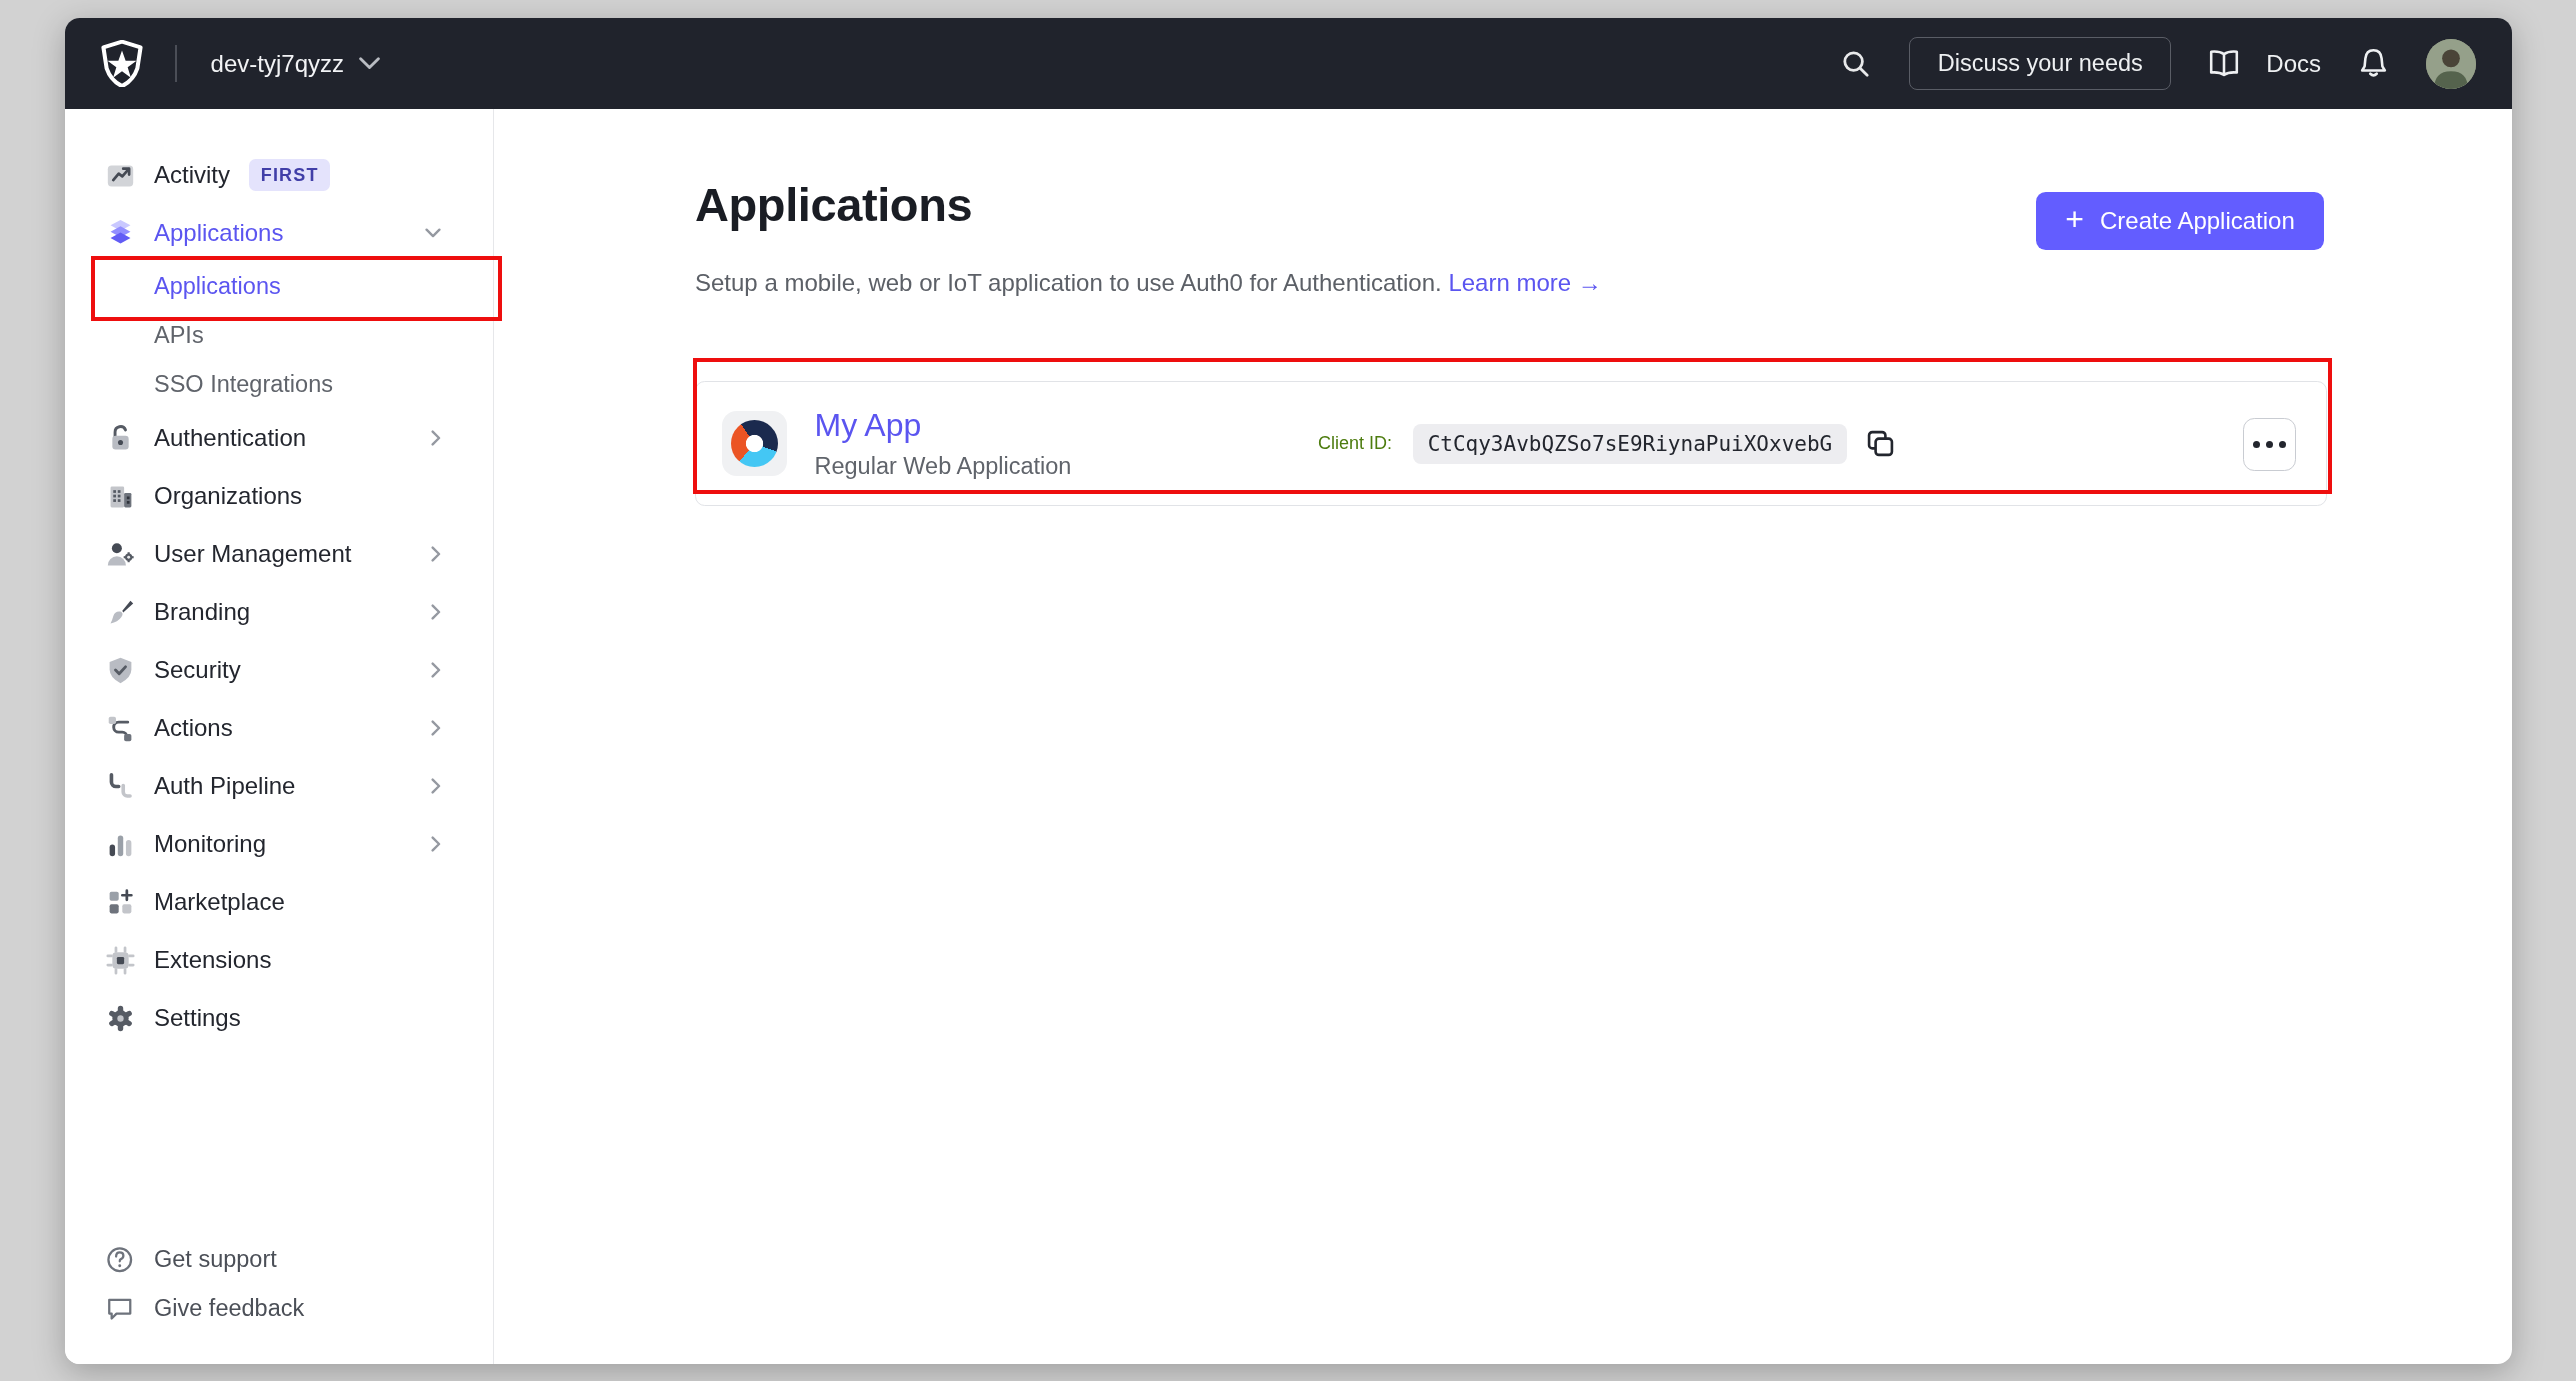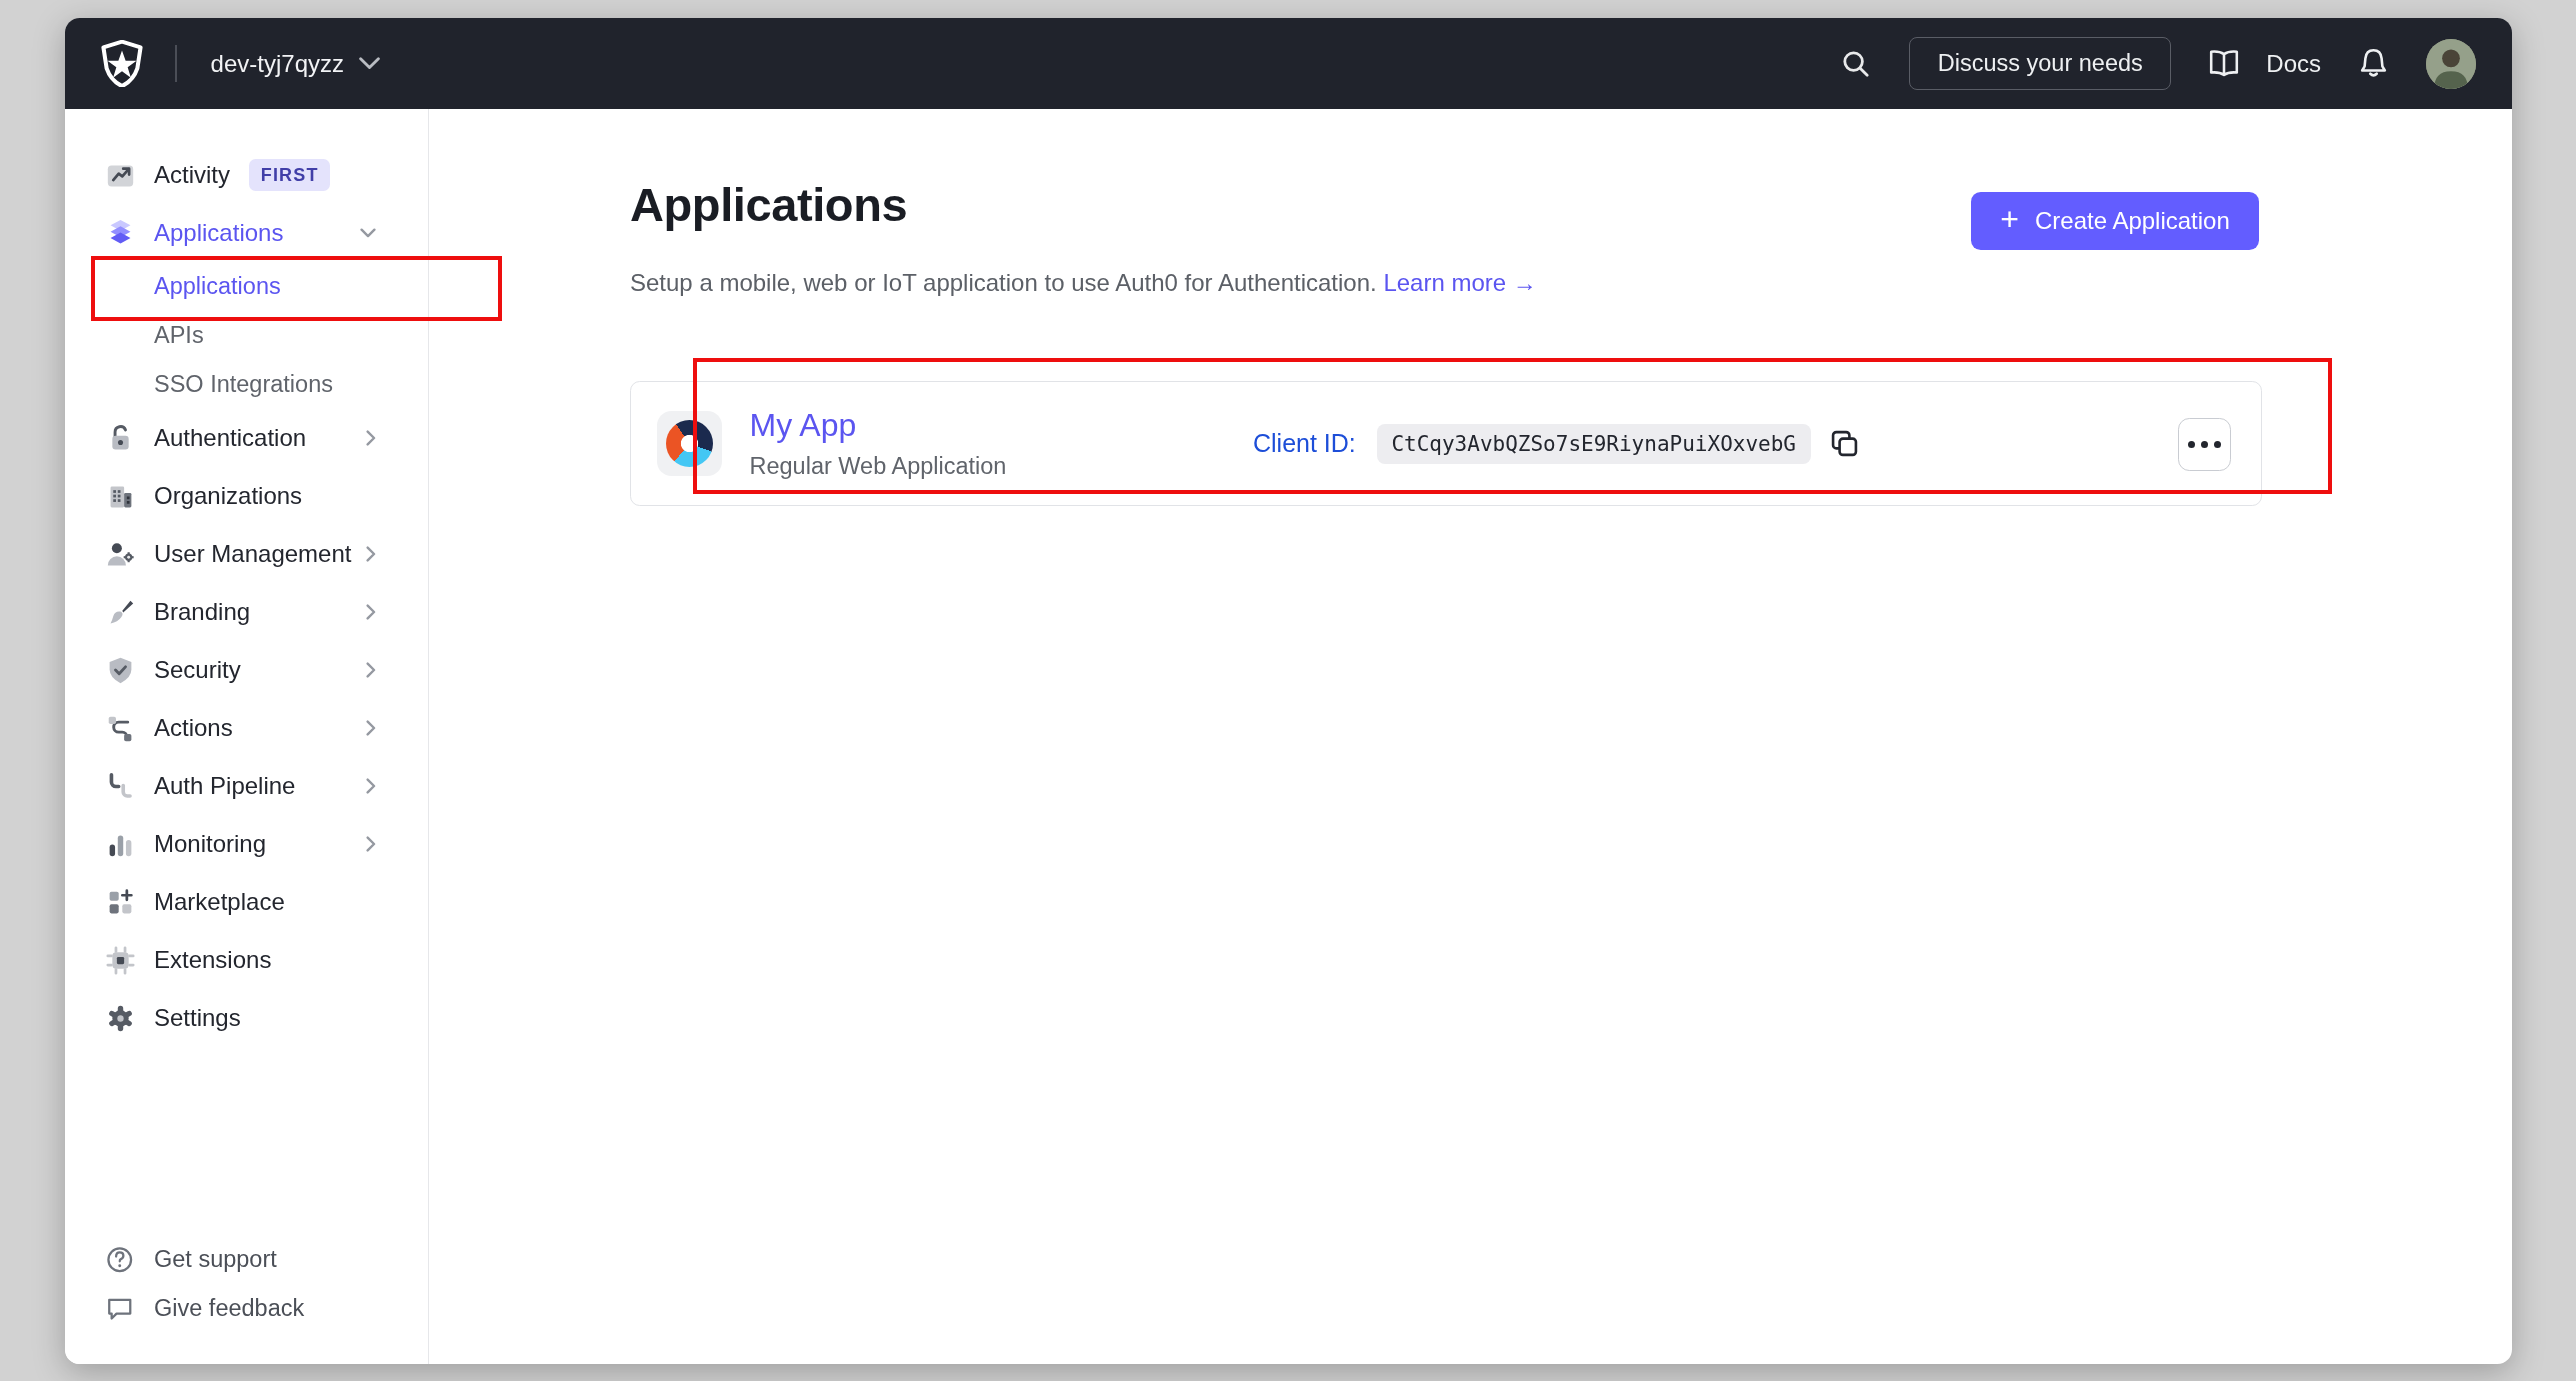--- a/index.html
+++ b/index.html
@@ -15,21 +15,21 @@
   .nav-divider { width:1.6px; height:37px; background:#4b4e57; margin:0 34px 0 32px; }
   .tenant { display:flex; align-items:center; gap:15px; color:#f2f3f5; font-size:24px; font-weight:500; cursor:pointer; }
   .nav-right { margin-left:auto; display:flex; align-items:center; gap:37px; }
   .discuss-btn { border:1.6px solid #5a5d66; border-radius:8px; background:transparent; color:#eef0f2;
                  font-size:23.5px; padding:0 27.5px; height:53px; display:flex; align-items:center; cursor:pointer; }
   .docs { display:flex; align-items:center; gap:26px; color:#eef0f2; font-size:24px; cursor:pointer; }
   .avatar { width:50px; height:50px; border-radius:50%; overflow:hidden; background:#8d9480; cursor:pointer; flex:none; }
 
   
   .body-row { display:flex; height:1256px; }
-  .sidebar { width:364px; flex:none; border-right:1.6px solid #e6e7ea; position:relative; padding-top:37px; background:#fff; }
+  .sidebar { width:429px; flex:none; border-right:1.6px solid #e6e7ea; position:relative; padding-top:37px; background:#fff; }
   .content { flex:1; position:relative; }
 
   
   .nav-item { height:58px; display:flex; align-items:center; padding-left:39px; cursor:pointer; }
   .nav-sub  { height:49px; display:flex; align-items:center; padding-left:89px; cursor:pointer; }
   .nicon { width:32px; height:32px; display:flex; align-items:center; justify-content:center; margin-right:18px; flex:none; }
   .nlabel { font-size:24px; font-weight:500; color:#23262e; }
   .nav-sub .nlabel { font-weight:400; font-size:23.5px; color:#60646b; }
   .purple { color:#5b55f0 !important; }
   .badge { margin-left:19.4px; background:#e4e3fc; color:#413fa8; font-size:18px; font-weight:700;
@@ -51,21 +51,21 @@
   .app-tile { width:65px; height:65px; border-radius:14.6px; background:#f0f1f3; margin-left:26px;
               display:flex; align-items:center; justify-content:center; flex:none; }
   .app-logo { width:47px; height:47px; border-radius:50%;
               background:
                 radial-gradient(closest-side, #ffffff 0 35%, transparent calc(35% + 0.8px)),
                 conic-gradient(from -35deg, #1b2a4e 0 145deg, #44c7f4 145deg 255deg, #eb5424 255deg 360deg); }
   .app-names { margin-left:27.5px; display:flex; flex-direction:column; gap:9.7px; }
   .app-name { font-size:32px; font-weight:500; color:#5b55f0; text-decoration:none; cursor:pointer; }
   .app-type { font-size:23.5px; color:#60646b; }
   .client-group { position:absolute; left:622px; top:0; height:100%; display:flex; align-items:center; }
-  .client-label { font-size:25px; color:#1d4ed8; }
+  .client-label { font-size:18px; color:#4d7c0f; }
   .client-chip { margin-left:21px; background:#ededf0; border-radius:8px; height:40px; display:flex; align-items:center;
                  padding:0 14.6px; font-family:"DejaVu Sans Mono","Liberation Mono",monospace; font-size:21px; color:#23262e; }
   .copy-btn { margin-left:18px; background:none; border:none; cursor:pointer; display:flex; }
   .menu-btn { position:absolute; right:30px; top:36px; width:53px; height:53px; background:#fff;
               border:1.6px solid #c9ccd2; border-radius:11.3px; display:flex; align-items:center; justify-content:center;
               gap:5.7px; cursor:pointer; }
   .menu-btn i { width:7.3px; height:7.3px; border-radius:50%; background:#23262e; display:block; }
 
   
   .anno { position:absolute; border:4.9px solid #ee0e0e; pointer-events:none; }

